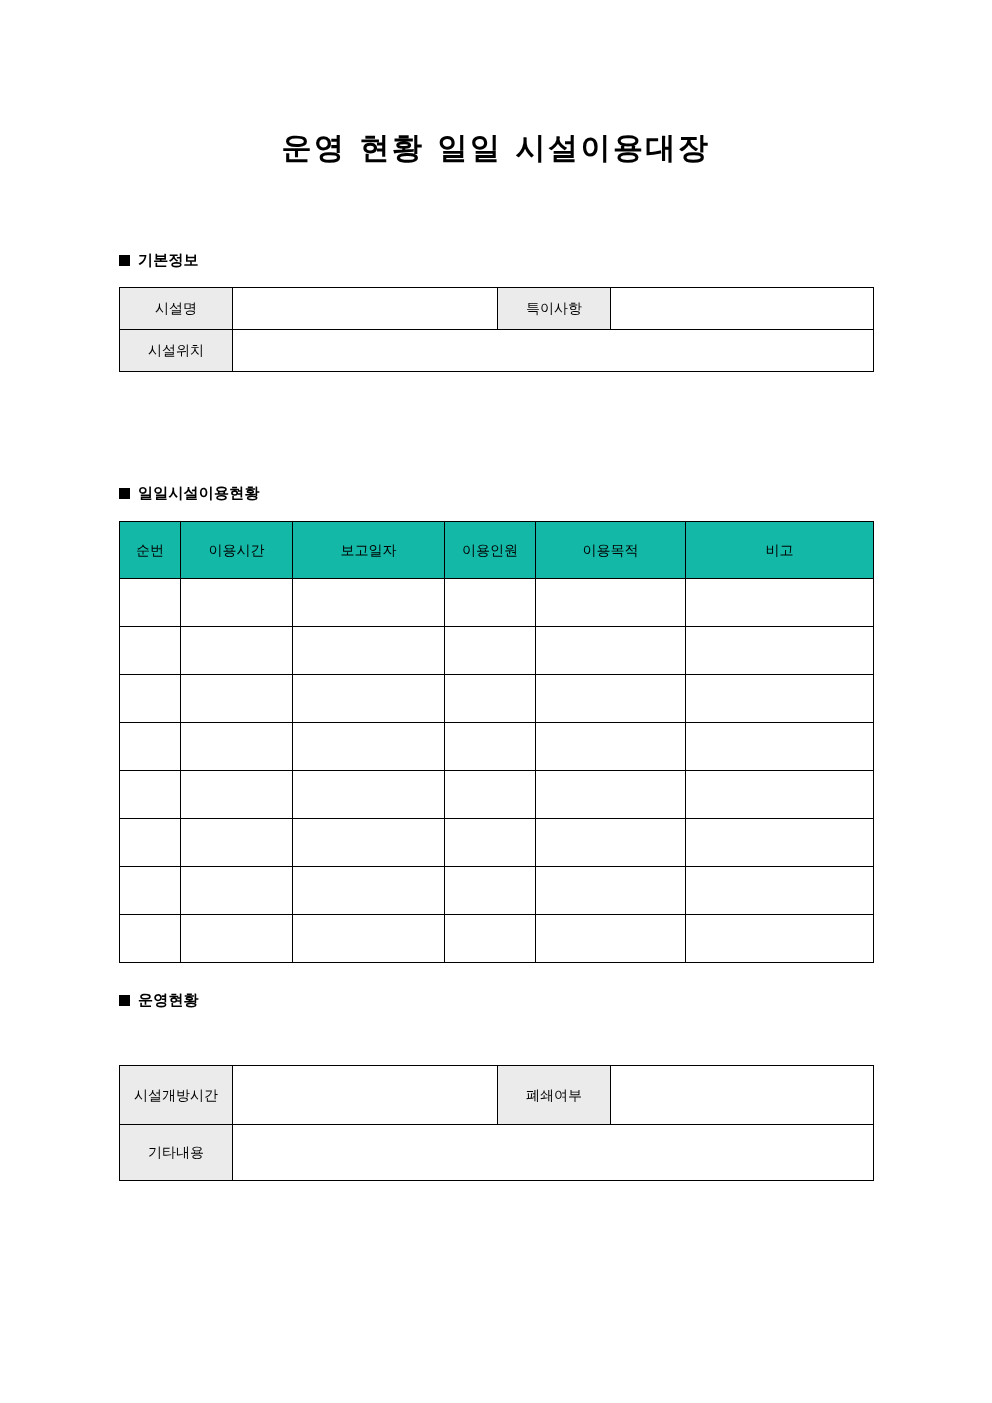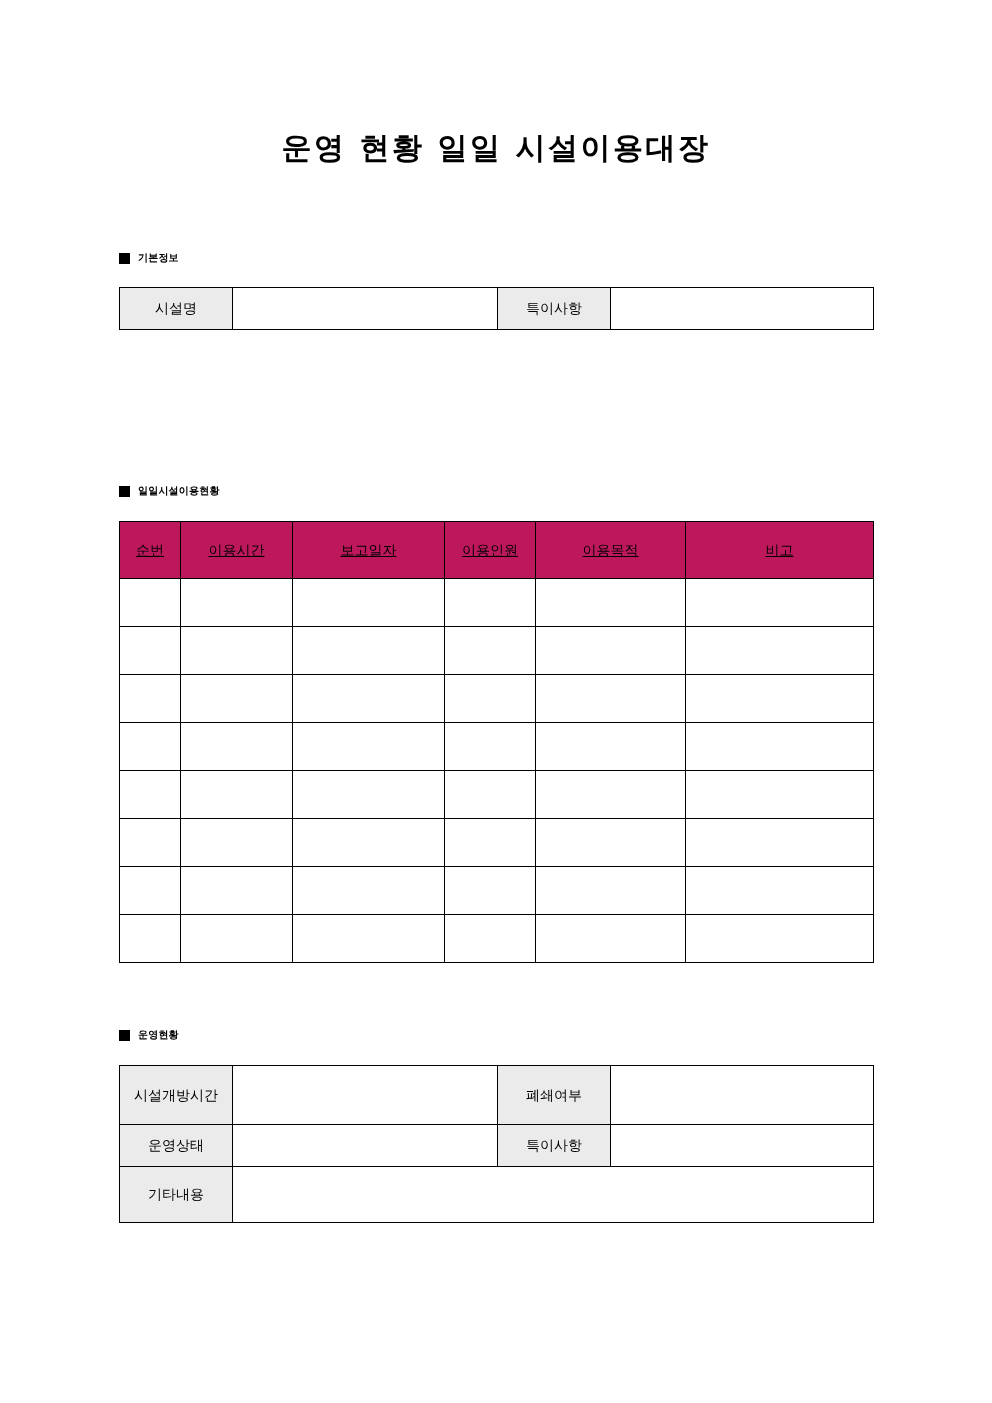--- a/index.html
+++ b/index.html
@@ -36,40 +36,40 @@
     font-weight: bold;
     letter-spacing: 2.5px;
     line-height: 1.2;
     white-space: pre;
   }
 
   
   .section-head {
     position: absolute;
     left: 119px;
-    font-size: 10px;
+    font-size: 15px;
     font-weight: bold;
     letter-spacing: 0.2px;
     display: flex;
     align-items: center;
     gap: 8px;
     white-space: nowrap;
   }
   .bullet-square {
     display: inline-block;
     width: 11px;
     height: 11px;
     background: #000000;
     flex: 0 0 auto;
   }
   .section-head-label { display: inline-block; }
 
   #sec1-head { top: 251px; }
   #sec2-head { top: 484px; align-items: center; }
-  #sec3-head { top: 1028px; }
+  #sec3-head { top: 991px; }
 
   
   table.form-table {
     position: absolute;
     left: 119px;
     width: 754px;
     border-collapse: collapse;
     table-layout: fixed;
     font-size: 14px;
   }
@@ -92,23 +92,22 @@
     background: #ffffff;
   }
 
   
   #table-basic-info { top: 287px; }
   #table-basic-info td { height: 41px; }
 
   
   #table-usage { top: 521px; }
   #table-usage thead th {
-    background: #be185d;
+    background: #14b8a6;
     height: 56px;
-    text-decoration: underline;
   }
   #table-usage tbody td {
     height: 47px;
     background: #ffffff;
   }
 
   
   #table-operation { top: 1065px; }
   #table-operation td { height: 41px; }
   #table-operation tr.tall-row td { height: 58px; }
@@ -132,20 +131,24 @@
       <col style="width:265px">
       <col style="width:113px">
       <col style="width:263px">
     </colgroup>
     <tbody>
       <tr>
         <td class="label-cell">시설명</td>
         <td class="value-cell"></td>
         <td class="label-cell">특이사항</td>
         <td class="value-cell"></td>
+      </tr>
+      <tr>
+        <td class="label-cell">시설위치</td>
+        <td class="value-cell" colspan="3"></td>
       </tr>
     </tbody>
   </table>
 
   <div class="section-head" id="sec2-head">
     <span class="bullet-square"></span>
     <span class="section-head-label">일일시설이용현황</span>
   </div>
 
   <table class="form-table" id="table-usage">
@@ -247,26 +250,20 @@
       <col style="width:113px">
       <col style="width:263px">
     </colgroup>
     <tbody>
       <tr class="tall-row">
         <td class="label-cell">시설개방시간</td>
         <td class="value-cell"></td>
         <td class="label-cell">폐쇄여부</td>
         <td class="value-cell"></td>
       </tr>
-      <tr>
-        <td class="label-cell">운영상태</td>
-        <td class="value-cell"></td>
-        <td class="label-cell">특이사항</td>
-        <td class="value-cell"></td>
-      </tr>
       <tr class="etc-row">
         <td class="label-cell">기타내용</td>
         <td class="value-cell" colspan="3"></td>
       </tr>
     </tbody>
   </table>
 
 </div>
 
 </body></html>

